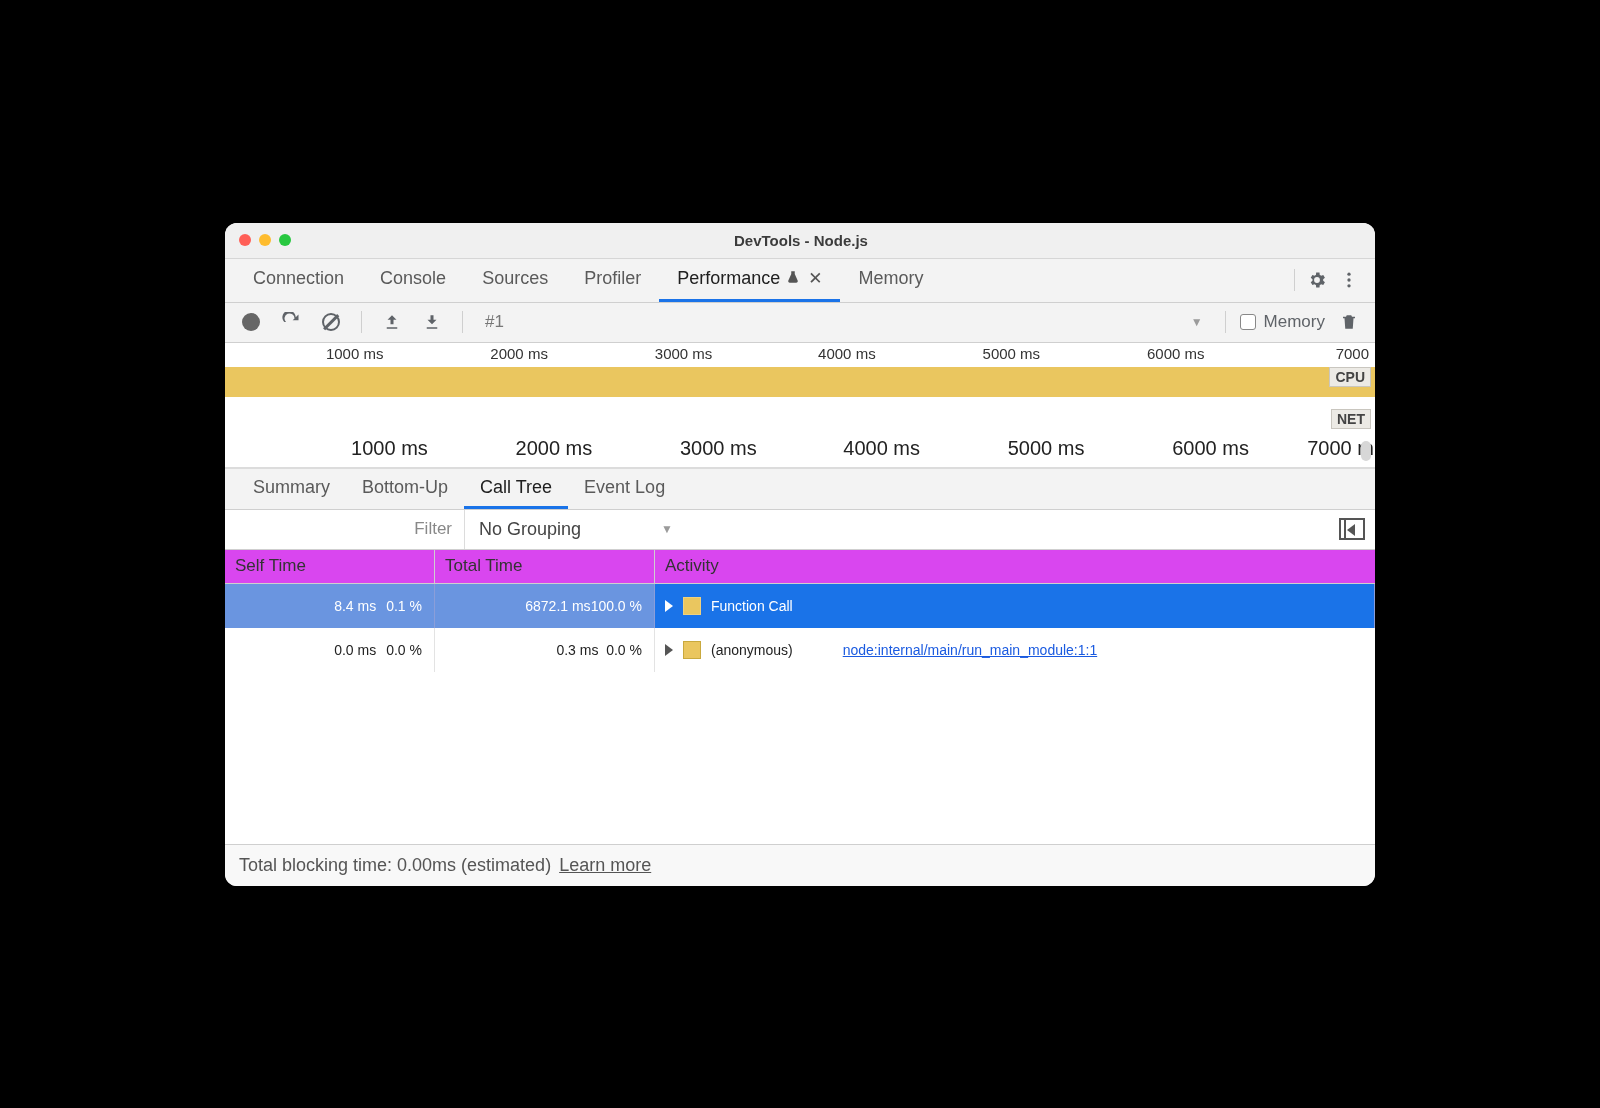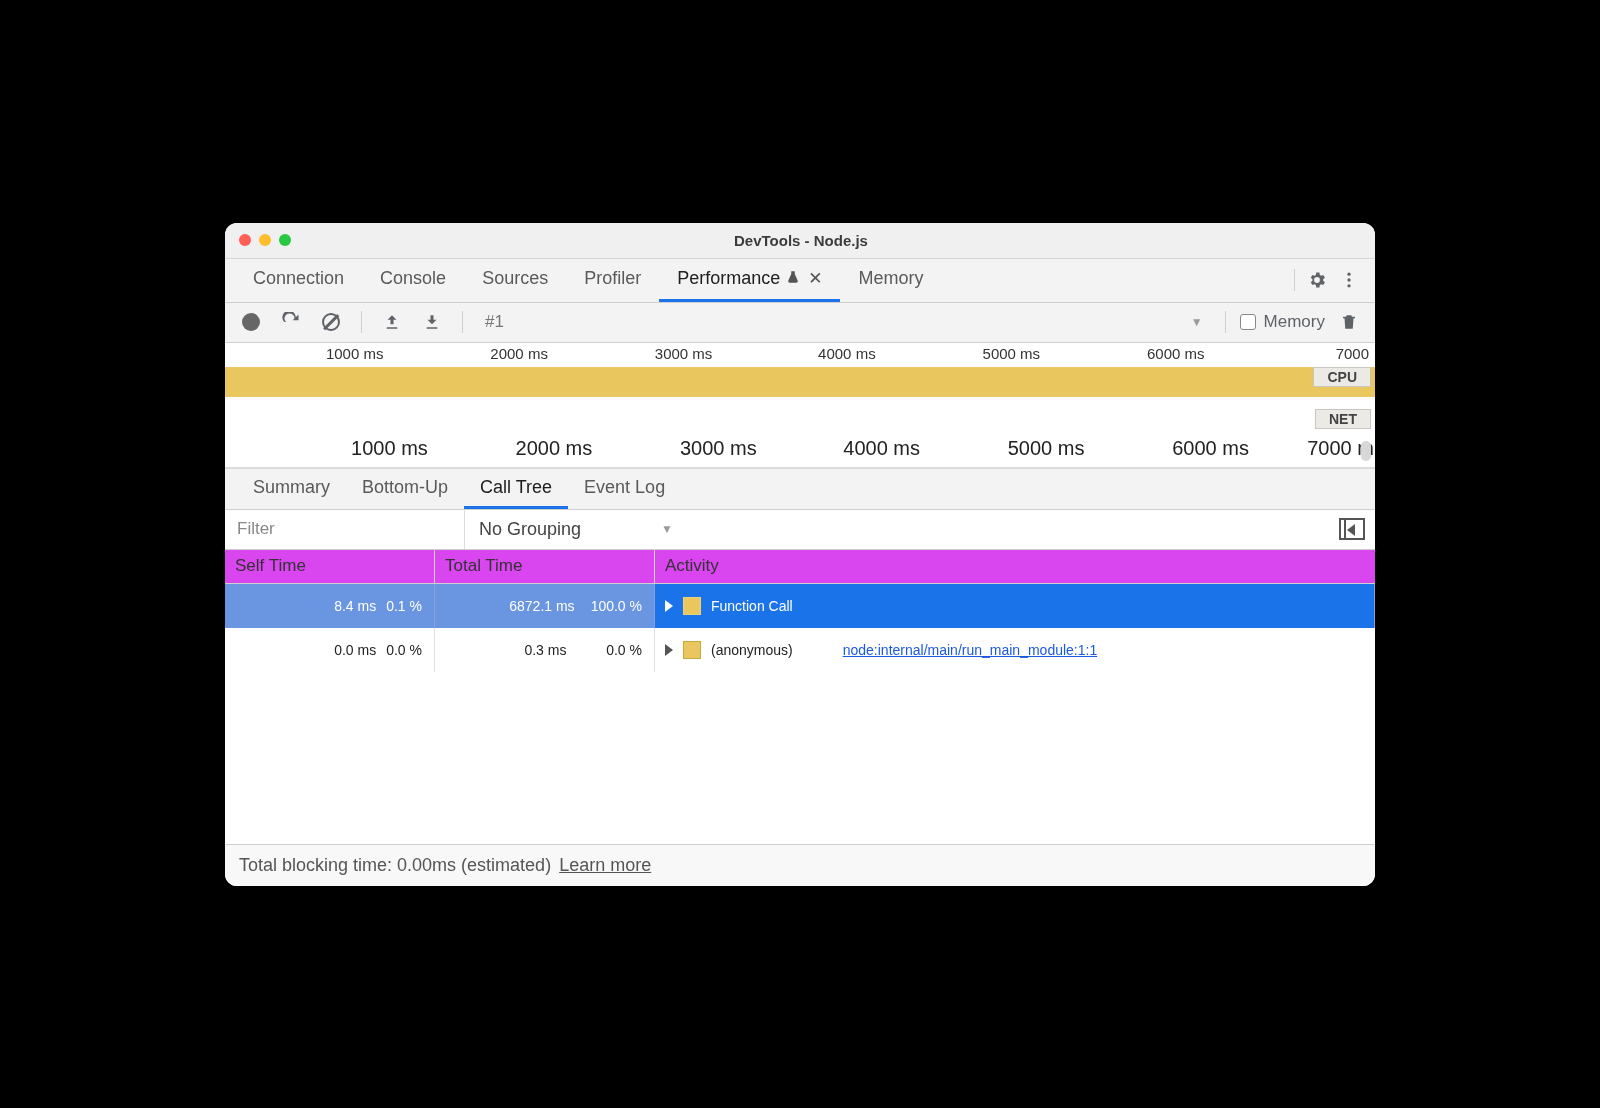--- a/index.html
+++ b/index.html
@@ -109,21 +109,21 @@
     background:#fff;
     border-bottom:1px solid #dcdcdc;
   }
   .ruler {
     position:relative; height:24px; background:#fff; font-size:15px; color:#333;
   }
   .ruler .tick { position:absolute; top:2px; transform:translateX(-100%); padding-right:6px; white-space:nowrap; }
   .ruler .last { transform: translateX(-100%); }
   .track-label {
     position:absolute; right:4px; top:0; font-weight:700; font-size:14px; color:#444;
-    background:#eceae5; padding:1px 13px; border:1px solid #c9c6bf;
+    background:#eceae5; padding:1px 5px; border:1px solid #c9c6bf;
   }
   .cpu-track { position:relative; height:30px; background:#eac65f; }
   .gap { height:12px; background:#fff; }
   .net-track { position:relative; height:24px; background:#fff; }
   .main-ruler {
     position:relative; height:34px; background:#fff; font-size:20px; color:#222;
   }
   .main-ruler .mtick { position:absolute; top:4px; transform:translateX(-50%); white-space:nowrap; }
   .main-ruler .scrubber {
     position:absolute; right:4px; top:8px; width:10px; height:20px; border-radius:5px;
@@ -147,21 +147,21 @@
     color:#202020; border-bottom:3px solid #1a73e8;
   }
   
   .filter-row {
     display:flex; align-items:center; height:40px;
     border-bottom:1px solid #cfcfcf;
     background:#fff;
   }
   .filter-input {
     height:100%; width:240px; border:none; border-right:1px solid #dcdcdc;
-    padding:0 12px; font-size:17px; color:#8b5cf6;
+    padding:0 12px; font-size:17px; color:#8b5cf6;text-align:right;
   }
   .filter-input::placeholder { color:#888; }
   .group-select {
     display:flex; align-items:center; gap:80px;
     padding:0 14px; font-size:18px; color:#444; cursor:pointer;
   }
   .filter-row .flex { flex:1; }
   .dock-icon {
     width:26px;height:22px;border:2px solid #555;position:relative;margin-right:10px;
   }
@@ -177,21 +177,21 @@
   .col-total{ width:220px; padding-left:10px; border-right:1px solid #cfcfcf; height:100%; display:flex; align-items:center;}
   .col-activity{ flex:1; padding-left:10px; height:100%; display:flex; align-items:center;}
   .tbody { flex:1; background:#fff; min-height:260px; }
   .row {
     display:flex; height:44px; align-items:center; font-size:14px; color:#222;
   }
   .row.sel { background:#1a73e8; color:#fff; }
   .row.sel .cell { border-right:1px solid #8b9ed9; }
   .cell { height:100%; display:flex; align-items:center; }
   .cell.self { width:210px; justify-content:flex-end; gap:10px; padding-right:12px; border-right:1px solid #e3e3e3;}
-  .cell.total{ width:220px; justify-content:flex-end; gap:16px; padding-right:12px; border-right:1px solid #e3e3e3;}
+  .cell.total{ width:220px; justify-content:flex-end; gap:0; padding-right:12px; border-right:1px solid #e3e3e3;}
   .cell.activity{ flex:1; padding-left:10px; gap:10px;}
   .row.sel .cell.self, .row.sel .cell.total {
     background: #6a95e0;
   }
   .disclosure {
     width:0;height:0;border-top:6px solid transparent;border-bottom:6px solid transparent;border-left:8px solid currentColor;
   }
   .swatch {
     width:18px;height:18px;background:#eac65f;border:1px solid #c9a93e;
   }

